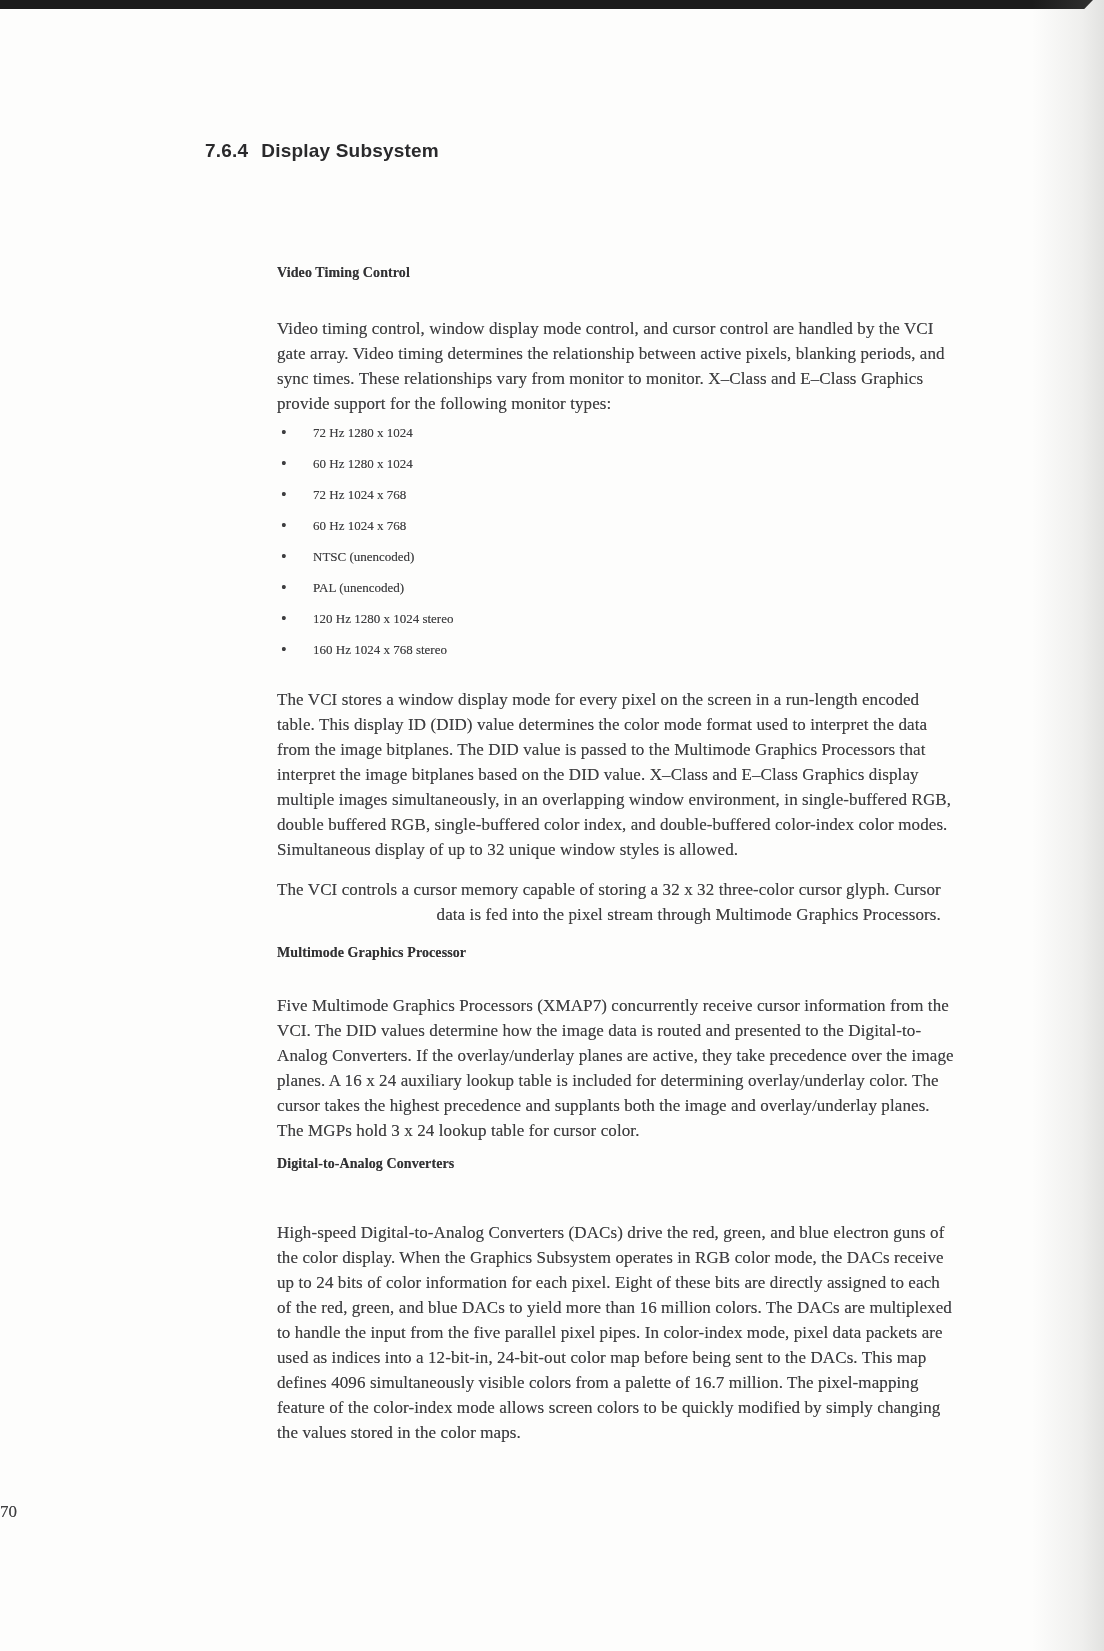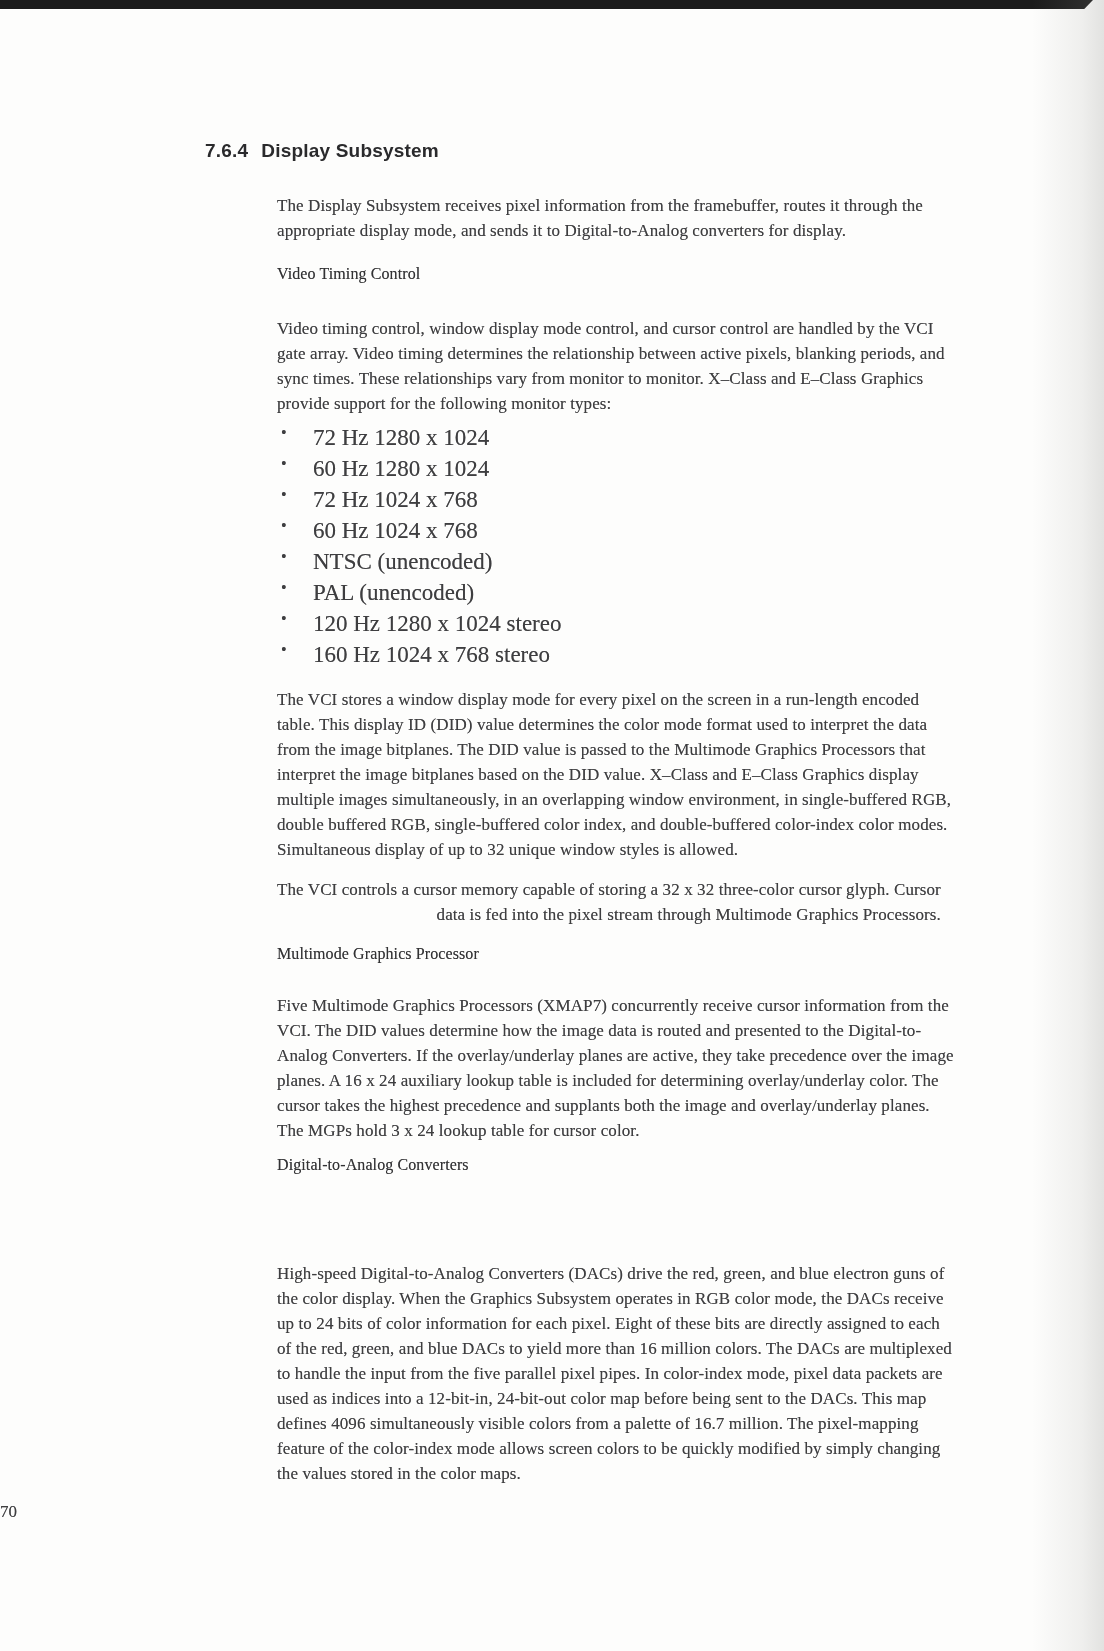--- a/index.html
+++ b/index.html
@@ -48,36 +48,36 @@
     font-size: 17px;
     line-height: 25px;
     color: var(--ink);
     white-space: pre-line;
     letter-spacing: 0.1px;
     text-shadow: 0 0 0.4px rgba(62,62,64,0.55);
   }
   .subhead {
     position: absolute;
     left: 277px;
-    font-weight: normal;
-    font-size: 16px;
+    font-weight: bold;
+    font-size: 14px;
     color: var(--subhead-ink);
     letter-spacing: 0.1px;
     text-shadow: 0 0 0.4px rgba(50,50,52,0.5);
   }
   .bullet-list {
     position: absolute;
     left: 279px; top: 425px;
     list-style: none;
   }
   .bullet-list li {
     position: relative;
     height: 31px;
     padding-left: 34px;
-    font-size: 23px;
+    font-size: 13px;
     color: var(--ink);
     text-shadow: 0 0 0.4px rgba(62,62,64,0.55);
   }
   .bullet-list li::before {
     content: "\2022";
     position: absolute;
     left: 2px; top: -1px;
     font-size: 16px;
     color: var(--ink);
   }
@@ -91,34 +91,32 @@
     text-shadow: 0 0 0.4px rgba(62,62,64,0.55);
   }
   #p-intro  { top: 193px; }
   #sh-video { top: 265px; }
   #p-video  { top: 316px; }
   #p-vciwin { top: 687px; }
   #p-cursor { top: 877px; text-align: right; }
   #sh-mgp   { top: 945px; }
   #p-mgp    { top: 993px; }
   #sh-dac   { top: 1156px; }
-  #p-dac    { top: 1261px; }
+  #p-dac    { top: 1220px; }
 </style>
 </head>
 <body>
 
 <div class="page">
 
   <div class="top-bar"></div>
   <div class="edge-shade"></div>
 
   <h1 class="doc-heading"><span class="num">7.6.4</span><span>Display Subsystem</span></h1>
 
-  <p class="para" id="p-intro">The Display Subsystem receives pixel information from the framebuffer, routes it through the
-appropriate display mode, and sends it to Digital-to-Analog converters for display.</p>
 
   <h2 class="subhead" id="sh-video">Video Timing Control</h2>
 
   <p class="para" id="p-video">Video timing control, window display mode control, and cursor control are handled by the VCI
 gate array. Video timing determines the relationship between active pixels, blanking periods, and
 sync times. These relationships vary from monitor to monitor. X–Class and E–Class Graphics
 provide support for the following monitor types:</p>
 
   <ul class="bullet-list">
     <li>72 Hz 1280 x 1024</li>

